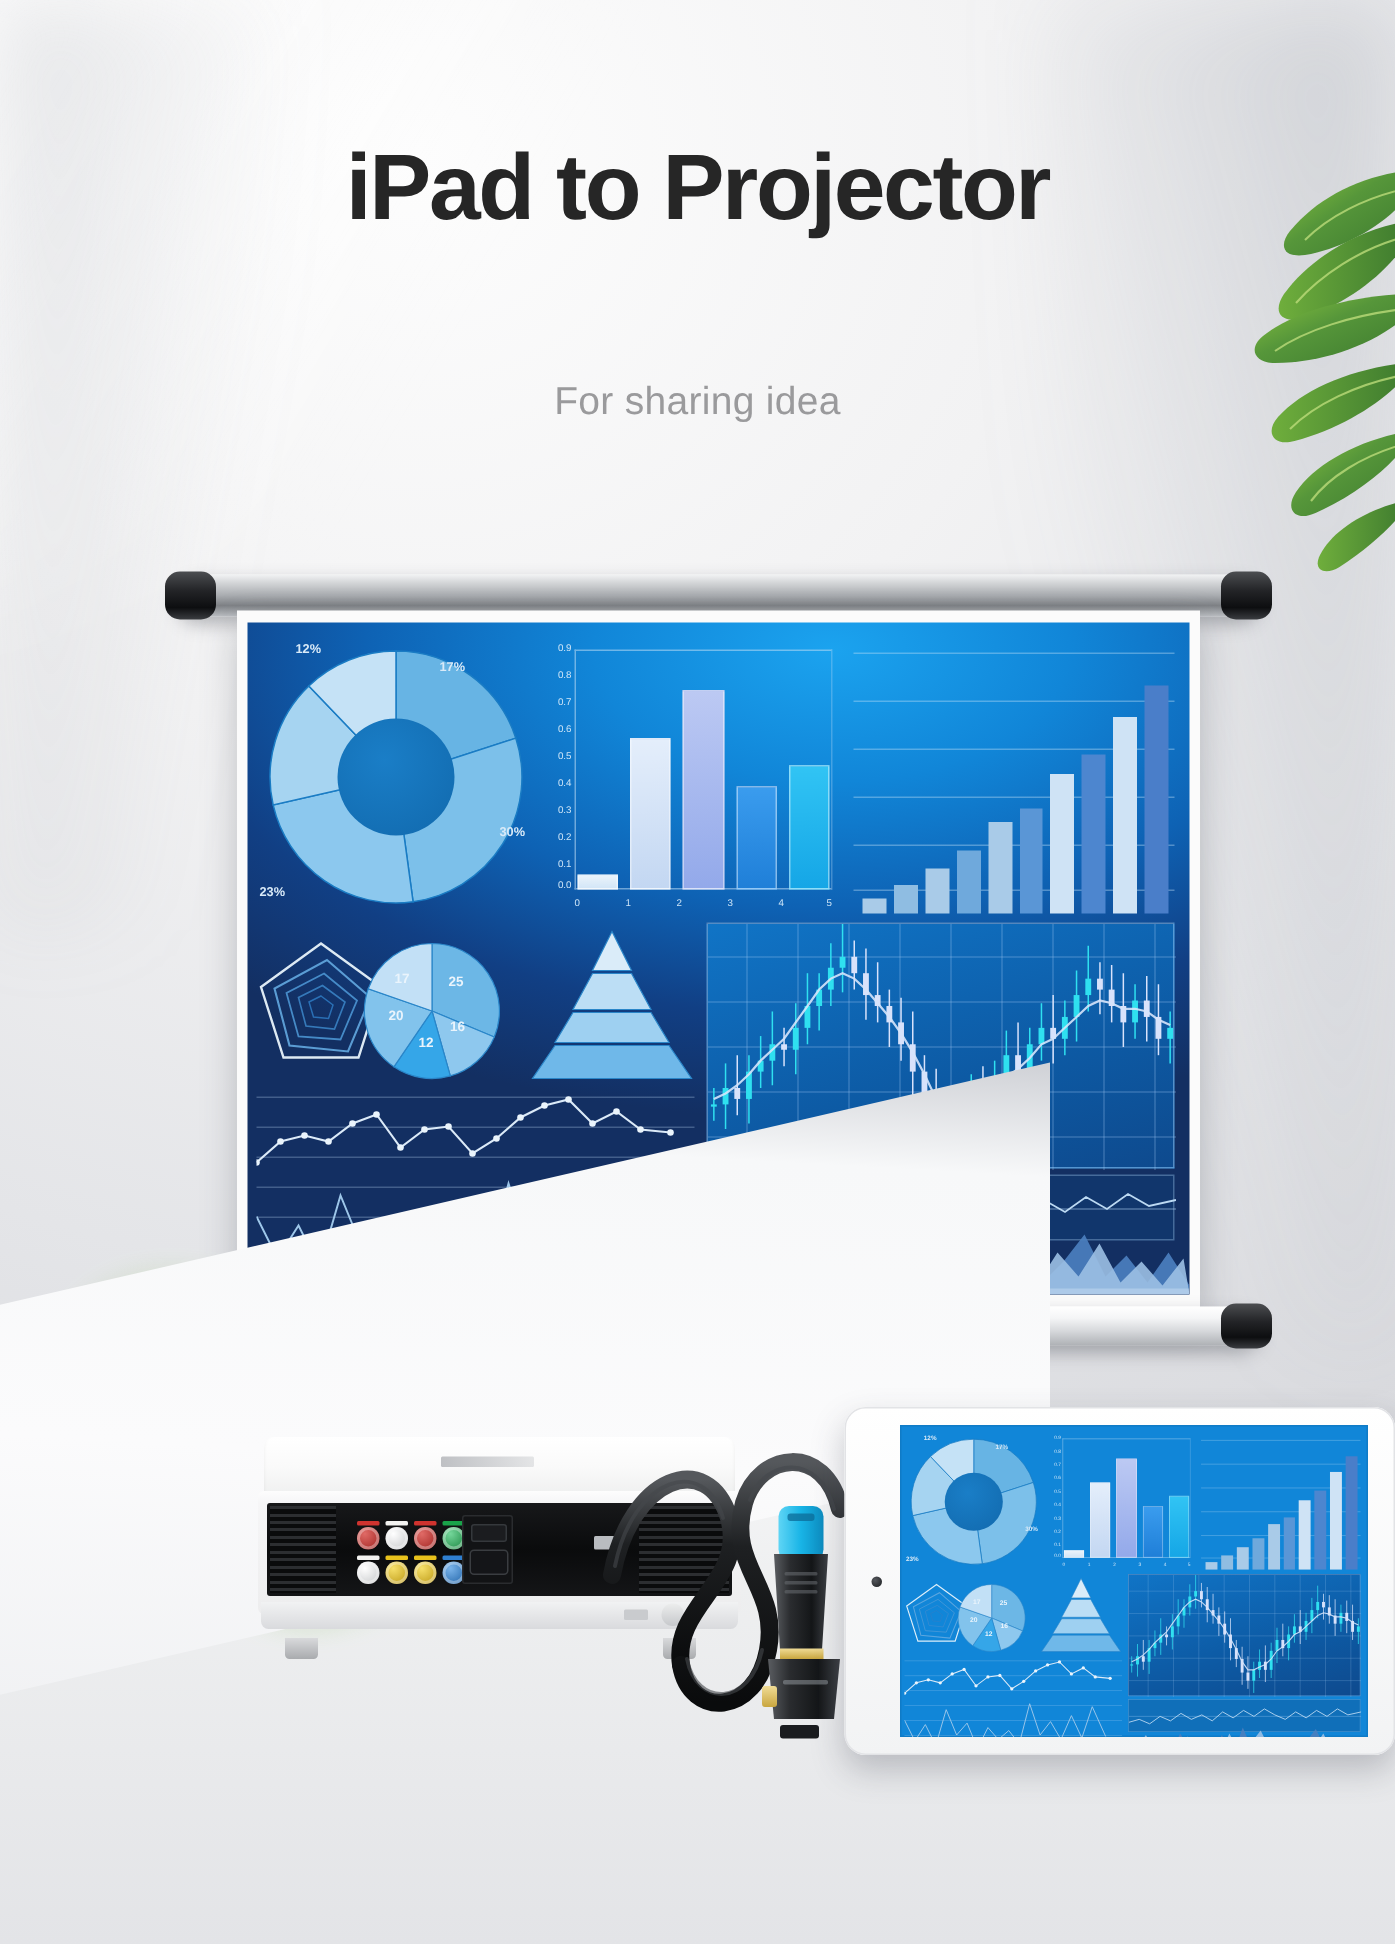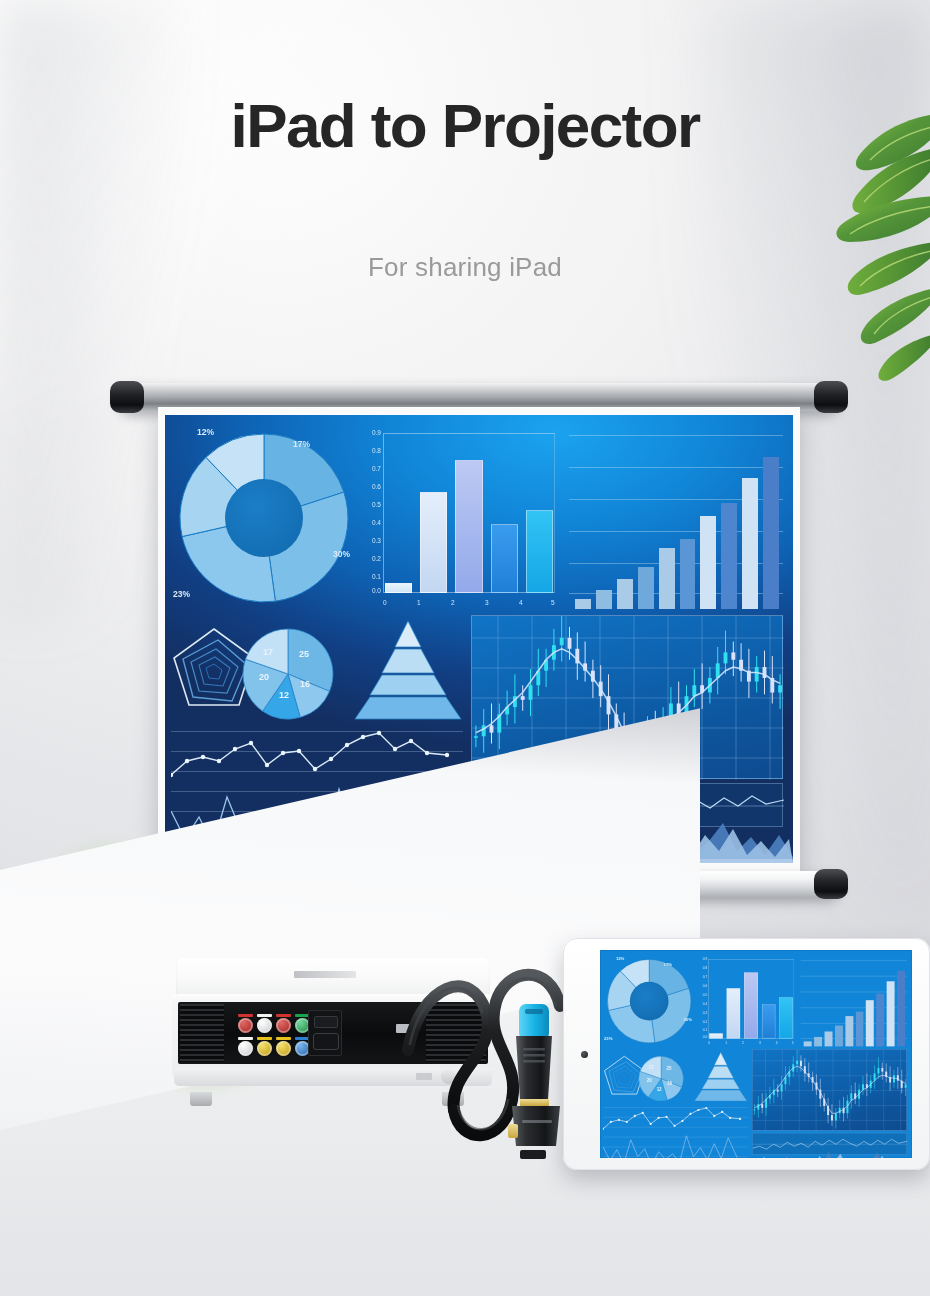--- a/index.html
+++ b/index.html
@@ -264,21 +264,21 @@
         <path d="M150 94 C116 98 84 108 64 122"></path>
         <path d="M150 138 C118 144 90 158 74 174"></path>
         <path d="M150 184 C122 192 100 206 88 222"></path>
       </g>
     </svg>
   </div>
 
   <div class="headline">
     <span class="l2">iPad to Projector</span>
   </div>
-  <div class="subhead">For sharing iPad</div>
+  <div class="subhead">For sharing idea</div>
 
   <div class="screen-wrap">
     <div class="rail top">
       <span class="cap l"></span>
       <span class="cap r"></span>
     </div>
     <div class="screen-white"></div>
 
     <div class="screen">
       <div class="dash">

